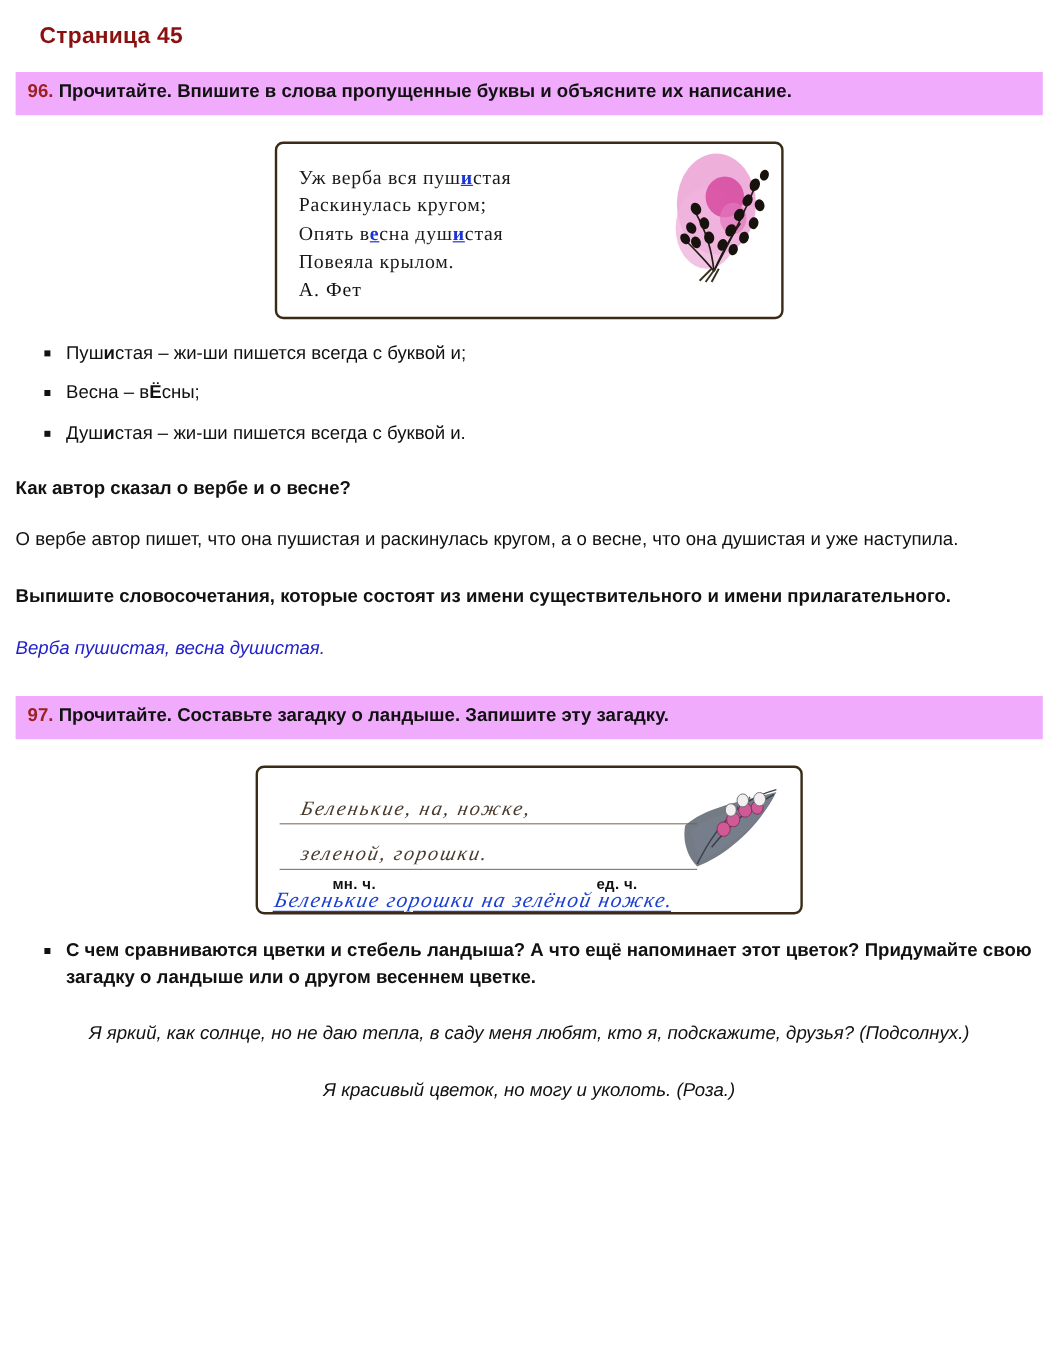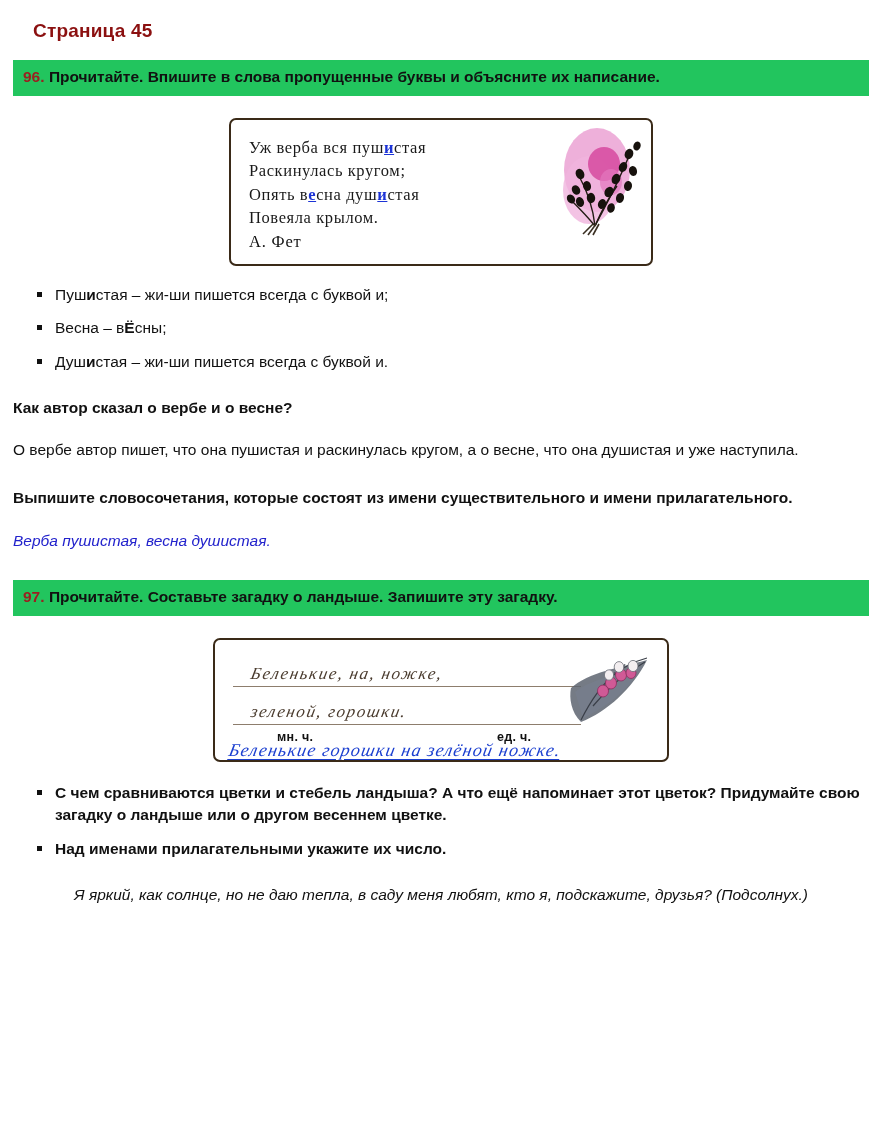--- a/index.html
+++ b/index.html
@@ -28,21 +28,21 @@
   .page-title {
     font-size: 19px;
     font-weight: bold;
     color: #8B1010;
     margin: 20px 0 0 20px;
     letter-spacing: .2px;
   }
 
   
   .ex-heading {
-    background: #22c55e;
+    background: #f0abfc;
     margin-top: 18px;
     padding: 7px 0 8px 10px;
     font-size: 15.5px;
     font-weight: bold;
     color: #111;
     line-height: 1.35;
   }
   .ex-num {
     color: #9b2020;
     font-weight: bold;
@@ -331,18 +331,18 @@
       <g fill="#f3eef0" stroke="#6b6f77" stroke-width="0.8">
         <ellipse cx="70" cy="24" rx="5" ry="5.6"></ellipse>
         <ellipse cx="56" cy="25" rx="4.8" ry="5.4"></ellipse>
         <ellipse cx="46" cy="33" rx="4.6" ry="5.2"></ellipse>
       </g>
     </svg>
   </div>
 
   <ul class="sq bold" style="margin-top:20px;">
     <li>С чем сравниваются цветки и стебель ландыша? А что ещё напоминает этот цветок? Придумайте свою загадку о ландыше или о другом весеннем цветке.</li>
-    <li>Над именами прилагательными укажите их число.</li>
   </ul>
 
   <p class="italic">Я яркий, как солнце, но не даю тепла, в саду меня любят, кто я, подскажите, друзья? (Подсолнух.)</p>
+  <p class="italic">Я красивый цветок, но могу и уколоть. (Роза.)</p>
 
 </div>
 
 </body></html>

